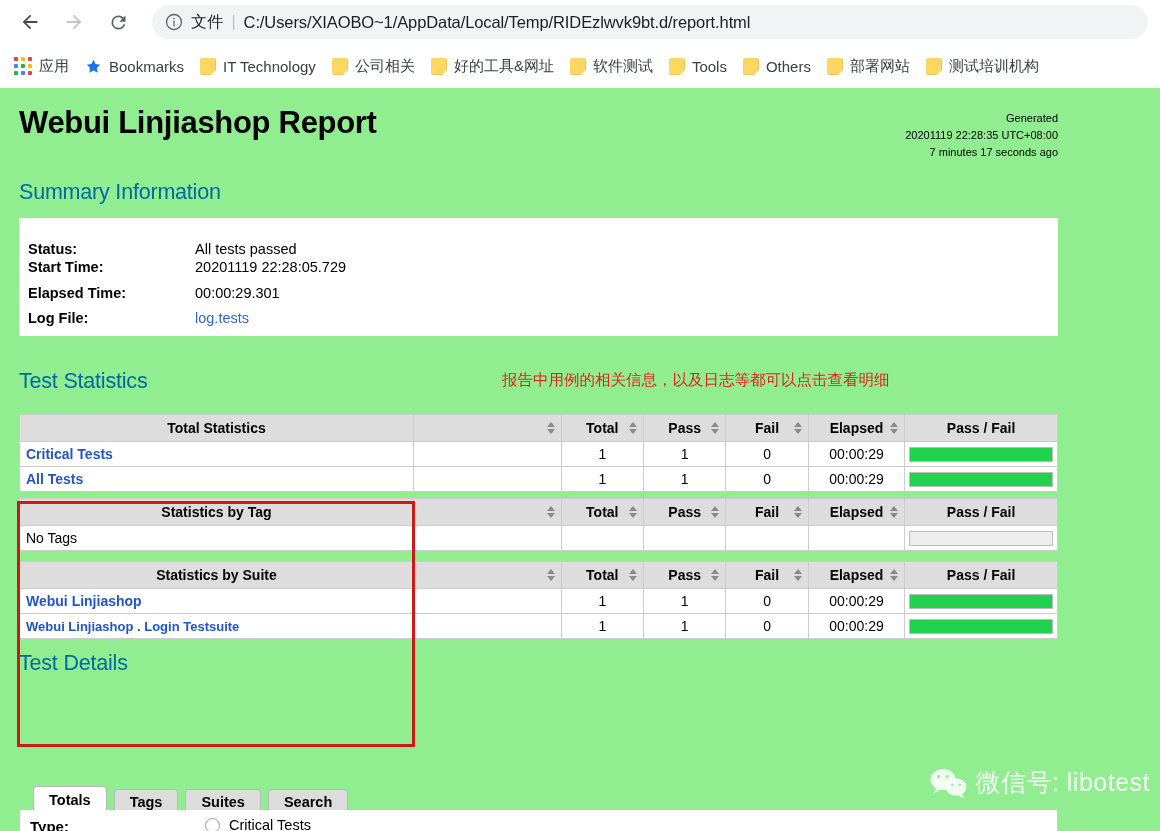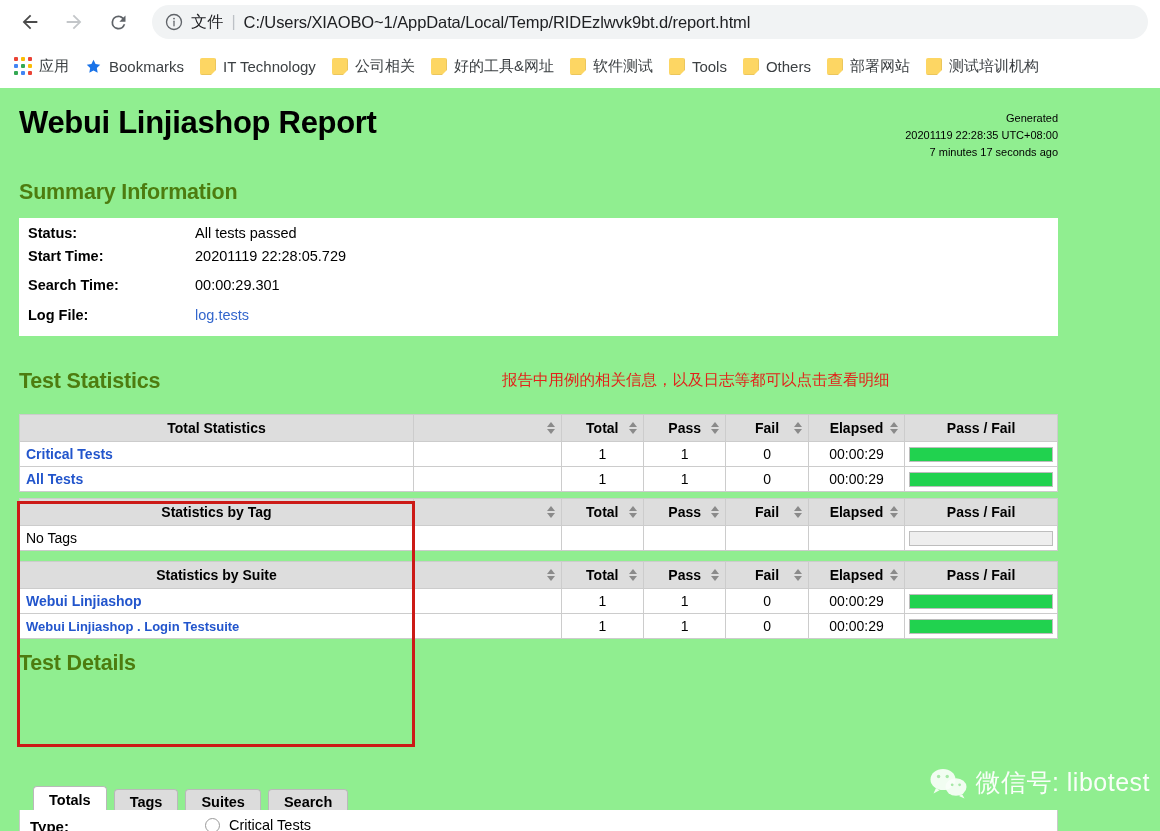--- a/index.html
+++ b/index.html
@@ -109,39 +109,39 @@
     letter-spacing: -0.3px;
   }
   #generated-block {
     position: absolute; right: 102px; top: 22px;
     text-align: right;
     font-size: 11px; color: #000; line-height: 1.55;
   }
 
   .section-title {
     position: absolute; left: 19px;
-    font-size: 21.5px; font-weight: bold; color: #4d7c0f;
+    font-size: 21.5px; font-weight: normal; color: #0369a1;
     letter-spacing: -0.2px;
   }
   #summary-heading { top: 92px; }
   #statistics-heading { top: 281px; }
   #details-heading { top: 563px; }
 
   
   #summary-table {
     position: absolute; left: 19px; top: 130px;
     width: 1039px; height: 118px;
     background: #ffffff;
     border-collapse: collapse;
   }
   #summary-table td {
     font-size: 14.5px; color: #000; padding: 0; vertical-align: top;
     height: 24px;
   }
-  #summary-table tr:first-child td { padding-top: 7px; }
+  #summary-table tr:first-child td { padding-top: 23px; }
   .sum-label { width: 176px; padding-left: 9px !important; font-weight: bold; }
   .sum-val { }
   .status-pass { color: #3d9140; }
   .loglink { color: #3366cc; }
 
   
   #annotation-note {
     position: absolute; left: 502px; top: 282px;
     font-size: 15.5px; color: #e2231a; font-weight: 500;
     white-space: nowrap;
@@ -390,21 +390,21 @@
     <tbody>
       <tr>
         <td class="sum-label">Status:</td>
         <td class="sum-val status-pass">All tests passed</td>
       </tr>
       <tr>
         <td class="sum-label">Start Time:</td>
         <td class="sum-val">20201119 22:28:05.729</td>
       </tr>
       <tr>
-        <td class="sum-label">Search Time:</td>
+        <td class="sum-label">Elapsed Time:</td>
         <td class="sum-val">00:00:29.301</td>
       </tr>
       <tr>
         <td class="sum-label">Log File:</td>
         <td class="sum-val">
           <span class="loglink">log.tests</span>
         </td>
       </tr>
     </tbody>
   </table>

